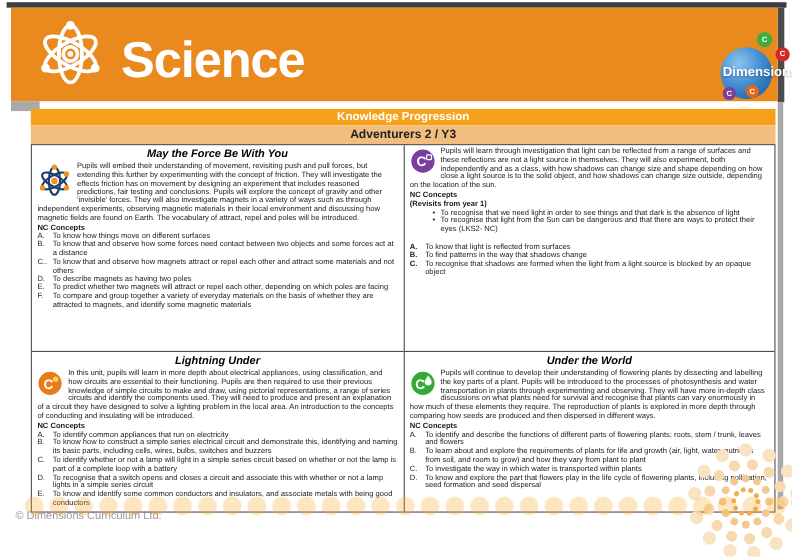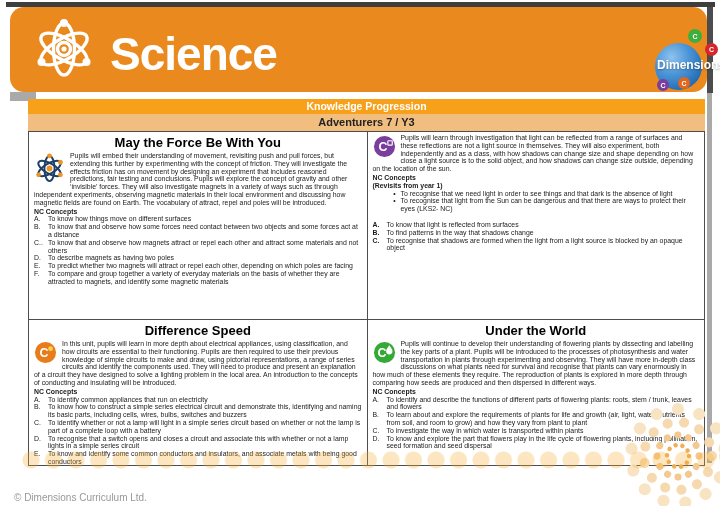--- a/index.html
+++ b/index.html
@@ -6,21 +6,21 @@
   .page{position:relative;width:720px;height:509px;background:#ffffff;overflow:hidden;
         font-family:"Liberation Sans",sans-serif;}
 
   
   .top-shadow{position:absolute;left:6px;top:2px;width:709px;height:5px;background:#3e3e3e;}
   .right-shadow-dark{position:absolute;left:707px;top:7px;width:6px;height:86px;background:#4c4c4c;}
   .right-shadow-light{position:absolute;left:707px;top:93px;width:5px;height:370px;background:#a9a9a9;}
   .banner-corner-shadow{position:absolute;left:10px;top:92px;width:26px;height:9px;background:#a9a9a9;}
 
   
-  .banner{position:absolute;left:10px;top:7px;width:697px;height:85px;background:#EA8A1E;border-radius:14px;}
+  .banner{position:absolute;left:10px;top:7px;width:697px;height:85px;background:#EA8A1E;}
   .banner-atom{position:absolute;left:22px;top:10px;width:64px;height:64px;}
   .banner-title{position:absolute;left:100px;top:20px;font-size:46px;font-weight:bold;color:#ffffff;letter-spacing:-1px;}
 
   
   .logo{position:absolute;left:630px;top:14px;width:90px;height:78px;}
   .globe{position:absolute;left:15px;top:22px;width:47px;height:47px;border-radius:50%;
          background:radial-gradient(circle at 35% 30%, #8fc3ee 0%, #4a94d6 40%, #1b62ab 85%);}
   .logo-text{position:absolute;left:17px;top:37px;font-size:12px;font-weight:bold;color:#ffffff;
              text-shadow:0 1px 2px rgba(0,0,0,.35);white-space:nowrap;}
   .badge{position:absolute;border-radius:50%;color:#ffffff;font-weight:bold;font-size:7px;
@@ -36,42 +36,42 @@
   .adv-bar{position:absolute;left:28px;top:114px;width:677px;height:17px;background:#F2BE7F;
            color:#222;font-weight:bold;font-size:11px;text-align:center;line-height:17px;}
 
   
   .grid{position:absolute;left:28px;top:131px;width:677px;height:335px;border:1px solid #4d4d4d;
         display:grid;grid-template-columns:1fr 1fr;grid-template-rows:187px 1fr;background:#fff;
         box-sizing:border-box;z-index:1;}
   .cell{overflow:hidden;padding:2px 5px;box-sizing:border-box;}
   .cell.right{border-left:1px solid #4d4d4d;}
   .cell.bottom{border-top:1px solid #4d4d4d;}
-  .cell-title{text-align:center;font-weight:bold;font-size:13px;color:#000;margin:1px 0 2px 0;}
+  .cell-title{text-align:center;font-weight:bold;font-size:10px;color:#000;margin:1px 0 2px 0;font-style:italic;}
   .cell-body{font-size:6.9px;line-height:1.13;color:#1a1a1a;}
   .uicon{float:left;margin:1px 5px 1px 0;}
   .uicon.atom{width:31px;height:31px;}
   .uicon.round{width:23px;height:23px;}
   .nc{font-weight:bold;margin-top:1px;}
   .revisits{font-weight:bold;}
   .item{display:flex;}
   .item .mk{flex:0 0 14px;}
   .item .tx{flex:1;}
   .bold-mk .mk{font-weight:bold;}
   .bullet{padding-left:16px;}
   .bullet .mk{flex:0 0 12px;text-align:center;}
   .gap{height:8px;}
 
   
   .dots-row{position:absolute;left:22px;top:451px;width:698px;height:18px;z-index:6;pointer-events:none;
             background-image:radial-gradient(circle at 9px 9px, rgba(247,173,49,0.30) 8px, rgba(247,173,49,0) 9px);
             background-size:22.5px 18px;background-repeat:repeat-x;}
   .spiral{position:absolute;left:618px;top:400px;z-index:5;pointer-events:none;}
 
-  .footer{position:absolute;left:14px;top:492px;font-size:10px;color:#97989a;}
+  .footer{position:absolute;left:14px;top:464px;font-size:10px;color:#97989a;}
 </style>
 </head>
 <body>
 
 <div class="page">
 
   <div class="top-shadow"></div>
   <div class="right-shadow-dark"></div>
   <div class="right-shadow-light"></div>
 
@@ -97,21 +97,21 @@
       <span class="logo-text">Dimensions</span>
       <span class="badge b-green">C</span>
       <span class="badge b-red">C</span>
       <span class="badge b-purple">C</span>
       <span class="badge b-pink">C</span>
     </div>
   </div>
   <div class="banner-corner-shadow"></div>
 
   <div class="kp-bar">Knowledge Progression</div>
-  <div class="adv-bar">Adventurers 7 / Y3</div>
+  <div class="adv-bar">Adventurers 2 / Y3</div>
 
   <div class="grid">
 
     <div class="cell">
       <div class="cell-title">May the Force Be With You</div>
       <div class="cell-body">
         <span class="uicon atom">
           <svg viewBox="0 0 64 64" width="31" height="31">
             <g fill="none" stroke="#1E3F66" stroke-width="4">
               <ellipse cx="32" cy="32" rx="26" ry="10.5" transform="rotate(90 32 32)"></ellipse>
@@ -186,21 +186,21 @@
           </div>
           <div class="item">
             <span class="mk">C.</span>
             <span class="tx">To recognise that shadows are formed when the light from a light source is blocked by an opaque object</span>
           </div>
         </div>
       </div>
     </div>
 
     <div class="cell bottom">
-      <div class="cell-title">Difference Speed</div>
+      <div class="cell-title">Lightning Under</div>
       <div class="cell-body">
         <span class="uicon round">
           <svg viewBox="0 0 24 24" width="23" height="23">
             <circle cx="12" cy="12" r="11" fill="#E87C1A"></circle>
             <text x="10.5" y="17" font-size="13" font-weight="bold" fill="#ffffff" text-anchor="middle" font-family="Liberation Sans, sans-serif">C</text>
             <circle cx="17.3" cy="8" r="2.5" fill="#FFD34D"></circle>
           </svg>
         </span>
         <span>In this unit, pupils will learn in more depth about electrical appliances, using classification, and how circuits are essential to their functioning. Pupils are then required to use their previous knowledge of simple circuits to make and draw, using pictorial representations, a range of series circuits and identify the components used. They will need to produce and present an explanation of a circuit they have designed to solve a lighting problem in the local area. An introduction to the concepts of conducting and insulating will be introduced.</span>
         <div class="nc">NC Concepts</div>

